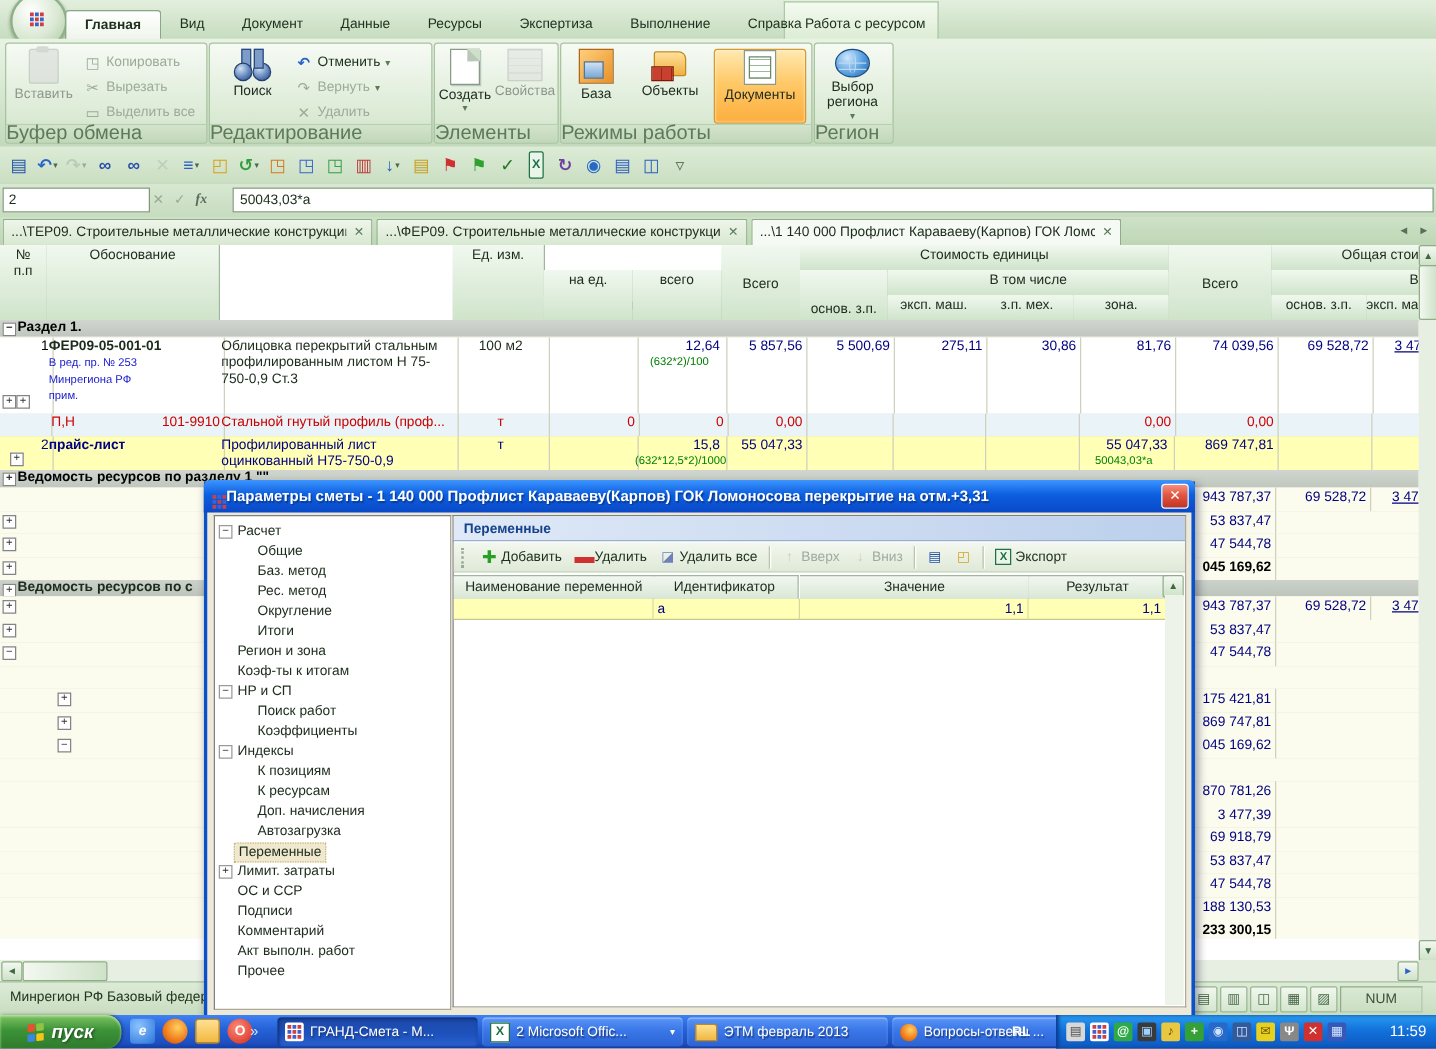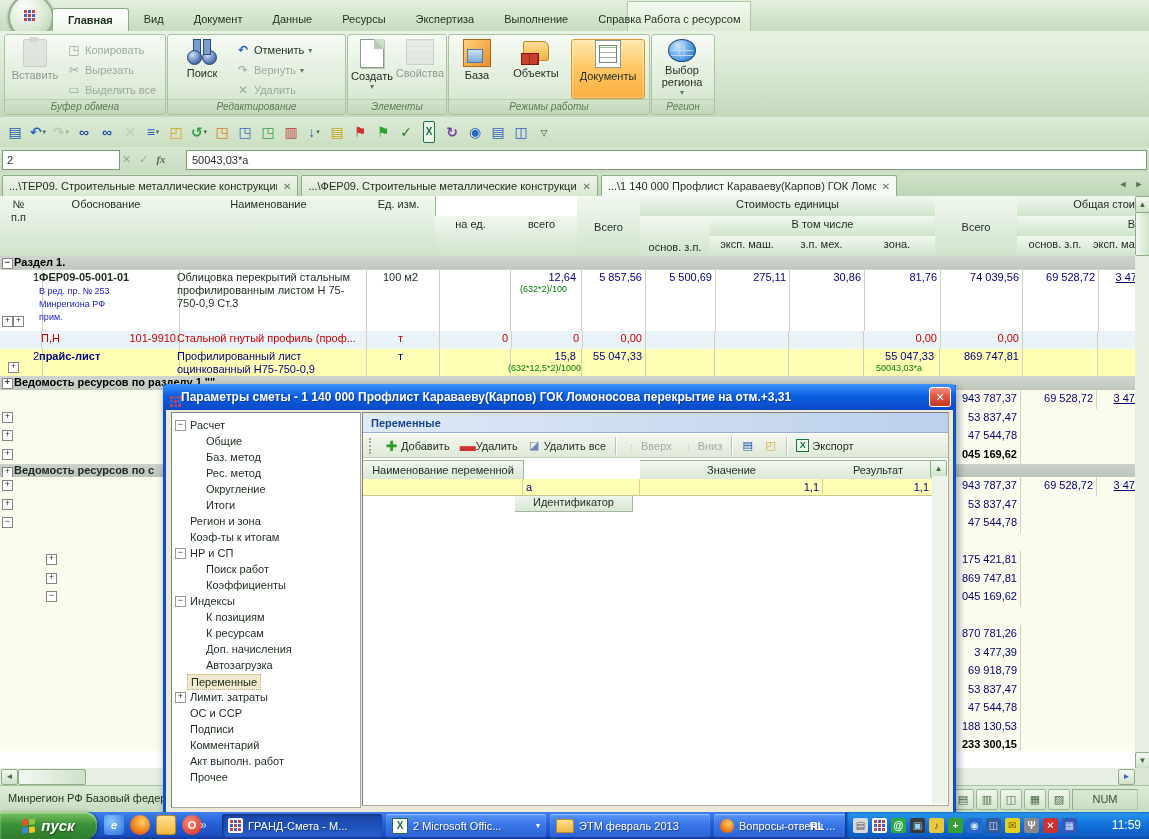--- a/index.html
+++ b/index.html
@@ -23,23 +23,23 @@
   .rtab{height:23px;line-height:23px;padding:0 15px;color:#1c301c;cursor:default;}
   .rtab.active{background:linear-gradient(180deg,#ffffff,#eef5ea);border:1px solid #8aa888;border-bottom:none;
     border-radius:3px 3px 0 0;font-weight:bold;}
   #ctxtab{position:absolute;left:630px;top:8px;height:23px;line-height:23px;padding:0 14px;color:#1c301c;}
 
   
   #ribbon{position:absolute;left:0;top:31px;width:1149px;height:86px;
     background:linear-gradient(180deg,#e9f3e4,#d3e5cd 60%,#c3d9bb);border-bottom:1px solid #9fbd98;}
   .rgroup{position:absolute;top:3px;height:79px;background:linear-gradient(180deg,#f6faf4,#dcebd6 70%,#cfe2c8);
     border:1px solid #a9c4a1;border-radius:3px;}
-  .rglabel{position:absolute;left:0;right:0;bottom:0;height:14px;line-height:14px;text-align:center;
+  .rglabel{position:absolute;left:0;right:0;bottom:0;height:14px;line-height:14px;text-align:left;
     color:#5d7a58;background:linear-gradient(180deg,#d3e4cc,#c2d7ba);border-top:1px solid #b7cfae;
-    border-radius:0 0 3px 3px;font-size:10px;font-style:italic;}
+    border-radius:0 0 3px 3px;font-size:16px;}
   .bigbtn{position:absolute;top:4px;width:52px;height:58px;display:flex;flex-direction:column;align-items:center;
     border-radius:3px;cursor:default;}
   .bigbtn .blabel{margin-top:2px;text-align:center;line-height:12px;}
   .bigbtn.dis{opacity:.45;filter:grayscale(.8);}
   .smallbtn{position:absolute;height:18px;display:flex;align-items:center;gap:4px;color:#1c301c;}
   .smallbtn.dis{color:#9cab9a;}
   .sico{font-size:12px;width:14px;text-align:center;}
   .ddarr{font-size:8px;color:#5d7a58;}
   .orangebtn{background:linear-gradient(180deg,#ffe9b0,#ffc968 45%,#fcae3e);border:1px solid #d89a30;box-shadow:inset 0 0 2px #fff;}
   
@@ -443,23 +443,20 @@
 
   <div id="gridarea">
 
     <div class="hc" style="left:0;top:0;width:37px;height:60px;">
         <span class="t">№
 п.п</span>
       </div>
     <div class="hc" style="left:37px;top:0;width:138px;height:60px;">
         <span class="t">Обоснование</span>
       </div>
-    <div class="hc" style="left:175px;top:0;width:187px;height:60px;">
-        <span class="t">Наименование</span>
-      </div>
     <div class="hc" style="left:362px;top:0;width:73px;height:60px;">
         <span class="t">Ед. изм.</span>
       </div>
     <div class="hc" style="left:435px;top:0;width:142px;height:20px;margin-top:40px;">
         <span class="t">Кол-во</span>
       </div>
     <div class="hc" style="left:435px;top:20px;width:71px;height:40px;">
         <span class="t">на ед.</span>
       </div>
     <div class="hc" style="left:506px;top:20px;width:71px;height:40px;">
@@ -798,21 +795,21 @@
           <div class="dbtn">
             <div class="dico open">◰</div>
           </div>
           <div class="dsep"></div>
           <div class="dbtn">
             <div class="dico excel">X</div>
             <div class="dlbl">Экспорт</div>
           </div>
         </div>
       <div class="dgh" style="left:0;width:160px;">Наименование переменной</div>
-      <div class="dgh" style="left:152px;width:117px;margin-top:32px;">Идентификатор</div>
+      <div class="dgh" style="left:158px;width:117px;">Идентификатор</div>
       <div class="dgh" style="left:277px;width:183px;">Значение</div>
       <div class="dgh" style="left:460px;width:110px;">Результат</div>
       <div class="dgc" style="left:0;width:160px;"></div>
       <div class="dgc" style="left:160px;width:117px;">a</div>
       <div class="dgc" style="left:277px;width:183px;text-align:right;">1,1</div>
       <div class="dgc" style="left:460px;width:110px;text-align:right;">1,1</div>
       <div id="dg-scroll-up" class="sbarrow" style="line-height:16px;">▲</div>
       <div id="dg-scroll-track"></div>
     </div>
   </div>

